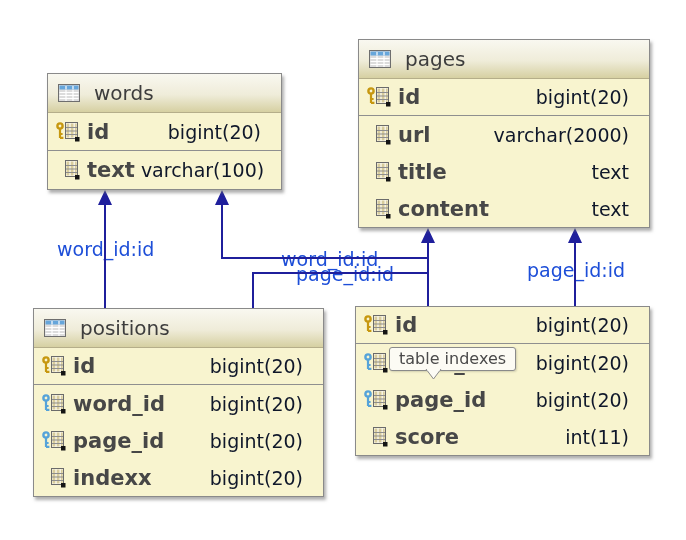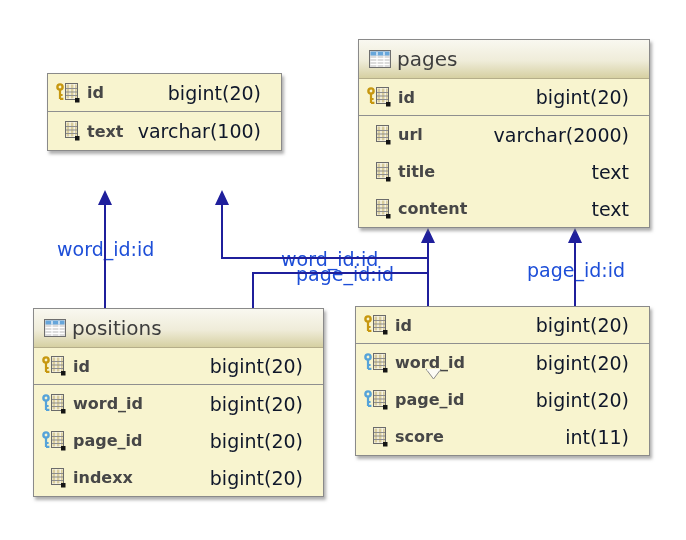--- a/index.html
+++ b/index.html
@@ -10,33 +10,33 @@
   }
   #canvas{position:absolute;inset:0;}
   
   .table{
     position:absolute;z-index:3;
     background:#f8f4cf;
     border:1px solid #8a8a8a;
     box-shadow:2px 3px 3px rgba(110,110,110,.55);
   }
   .thead{
-    height:39px;display:flex;align-items:center;gap:5px;
+    height:39px;display:flex;align-items:center;gap:13px;
     padding-left:9px;box-sizing:border-box;
     background:linear-gradient(180deg,#f9f8f0 0%,#efecd9 55%,#d6d0a2 100%);
     border-bottom:1px solid #b5ae8a;
   }
   .tname{font-size:20px;color:#3d3d3d;}
   .trow{
     height:37px;display:flex;align-items:center;gap:6px;
     padding-left:8px;box-sizing:border-box;
   }
   .rh38 .trow{height:38px;}
   .trow.pk{border-bottom:1px solid #8f8f8f;}
-  .cname{font-size:16px;font-weight:bold;color:#474747;}
+  .cname{font-size:21px;font-weight:bold;color:#474747;}
   .ctype{font-size:19px;color:#0f172a;margin-left:auto;padding-right:20px;}
   .cicon,.hicon{flex:0 0 auto;}
   
   #connectors{position:absolute;left:0;top:0;z-index:2;}
   .rel-label{
     position:absolute;z-index:1;
     font-size:19px;color:#1d4ed8;white-space:nowrap;
   }
   
   #tooltip{
@@ -66,20 +66,28 @@
       <polygon points="575,228 568,243 582,243"></polygon>
     </g>
   </svg>
 
   <div class="rel-label" style="left:57px;top:238px">word_id:id</div>
   <div class="rel-label" style="left:281px;top:248px">word_id:id</div>
   <div class="rel-label" style="left:296px;top:263px">page_id:id</div>
   <div class="rel-label" style="left:527px;top:259px">page_id:id</div>
 
   <div class="table rh38" style="left:47px;top:73px;width:233px">
+      <div class="thead">
+        <svg class="hicon" width="24" height="20" viewBox="0 0 24 20">
+          <rect x="1.5" y="1.5" width="21" height="17" fill="#dcdcdc" stroke="#6e6e6e"></rect>
+          <rect x="2.5" y="2.5" width="19" height="4" fill="#66a6db"></rect>
+          <path d="M2.5 9.5h19M2.5 12.5h19M2.5 15.5h19M9 7v11M16 7v11M9 3v3.5M16 3v3.5" stroke="#ffffff" stroke-width="1.2" fill="none"></path>
+        </svg>
+        <span class="tname">words</span>
+      </div>
       <div class="trow pk">
         <svg class="cicon" width="25" height="22" viewBox="0 0 25 22">
           <circle cx="4" cy="5" r="2.6" fill="none" stroke="#c79810" stroke-width="2.4"></circle>
           <path d="M4 7.6 V17 M4 13 h2.6 M4 16.8 h3.4" stroke="#c79810" stroke-width="2.2" fill="none"></path>
           <rect x="9.5" y="1.5" width="12" height="16" fill="#fbf8ec" stroke="#6b6b6b"></rect>
           <rect x="10.5" y="2.5" width="2.8" height="14" fill="#d8cc9c"></rect>
           <rect x="14.7" y="2.5" width="2.8" height="14" fill="#d8cc9c"></rect>
           <rect x="18.9" y="2.5" width="1.8" height="14" fill="#d8cc9c"></rect>
           <path d="M10 6.5h11M10 10h11M10 13.5h11" stroke="#8d8d8d" stroke-width="1" fill="none"></path>
           <rect x="19" y="16" width="4.5" height="4.5" fill="#141414"></rect>
@@ -274,18 +282,21 @@
           <rect x="14.7" y="2.5" width="2.8" height="14" fill="#d8cc9c"></rect>
           <rect x="18.9" y="2.5" width="1.8" height="14" fill="#d8cc9c"></rect>
           <path d="M10 6.5h11M10 10h11M10 13.5h11" stroke="#8d8d8d" stroke-width="1" fill="none"></path>
           <rect x="19" y="16" width="4.5" height="4.5" fill="#141414"></rect>
         </svg>
         <span class="cname">score</span>
         <span class="ctype">int(11)</span>
       </div>
     </div>
 
+  <div id="tooltip">
+    <span>table indexes</span>
+  </div>
   <svg id="tooltip-pointer" width="18" height="12" viewBox="0 0 18 12">
     <path d="M1 0 L8.5 10 L16 0" fill="#fcfbf4" stroke="#8a8a8a" stroke-width="1"></path>
     <rect x="2" y="0" width="13" height="1.5" fill="#fcfbf4"></rect>
   </svg>
 
 </div>
 
 </body></html>

